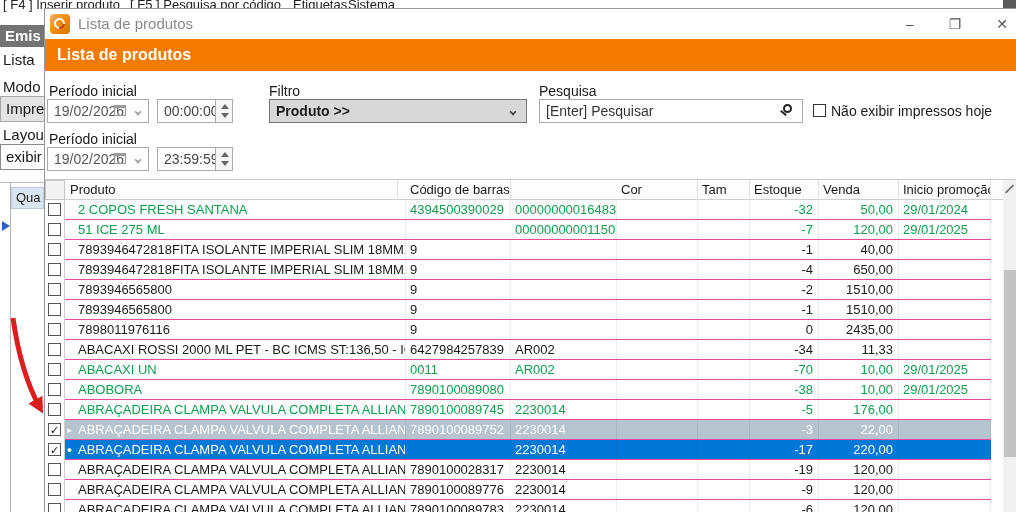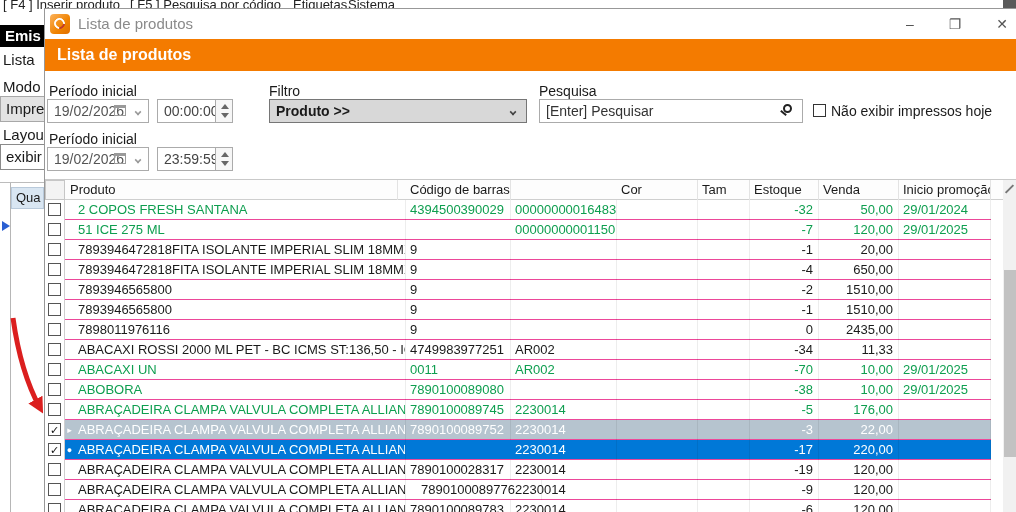--- a/index.html
+++ b/index.html
@@ -2,21 +2,21 @@
 <html><head>
 <meta charset="utf-8">
 <style>
   * { margin:0; padding:0; box-sizing:border-box; }
   html,body { font-family:"Liberation Sans","DejaVu Sans",sans-serif; background:#fff; }
   #screen { position:relative; width:1016px; height:512px; overflow:hidden; background:#fff; }
 
   
   .menubar span { position:absolute; top:-3px; font-size:13px; color:#222; white-space:nowrap; }
   .bg-topright { position:absolute; left:1003px; top:0; width:13px; height:8px; background:#5a5a5a; }
-  .bg-banner { position:absolute; left:0; top:25px; width:58px; height:22px; background:#000000;
+  .bg-banner { position:absolute; left:0; top:25px; width:58px; height:22px; background:#737373;
                color:#fff; font-weight:bold; font-size:15px; line-height:22px; padding-left:5px; }
   .bg-label { position:absolute; left:3px; font-size:15px; color:#1a1a1a; white-space:nowrap; }
   .bg-btn   { position:absolute; left:0; width:52px; height:26px; background:#e3e3e3; border:1px solid #a8a8a8;
               font-size:15px; color:#1a1a1a; line-height:24px; padding-left:5px; white-space:nowrap; }
   .bg-combo { position:absolute; left:0; width:52px; height:26px; background:#fff; border:1px solid #8a8a8a;
               font-size:15px; color:#1a1a1a; line-height:24px; padding-left:5px; white-space:nowrap; }
   .bg-grid  { position:absolute; left:0; top:182px; width:44px; height:330px; border-top:1px solid #bcbcbc; }
   .bg-grid-vline { position:absolute; left:10px; top:0; width:1px; height:330px; background:#b6b6b6; }
   .bg-grid-header { position:absolute; left:11px; top:4px; width:33px; height:22px; background:#d9e6f2;
               border:1px solid #b9cadb; font-size:13px; color:#1a1a1a; line-height:20px; padding-left:4px; overflow:hidden; }
@@ -214,21 +214,21 @@
             <span class="cb-cell">
               <span class="cb-box"></span>
             </span>
             <span class="cell marker-cell"></span>
             <span class="cell" style="left: 29px; width: 332px;">7893946472818FITA ISOLANTE IMPERIAL SLIM 18MMX10M/</span>
             <span class="cell" style="left: 361px; width: 105px;">9</span>
             <span class="cell" style="left: 466px; width: 106px;"></span>
             <span class="cell" style="left: 572px; width: 81px;"></span>
             <span class="cell" style="left: 653px; width: 52px;"></span>
             <span class="cell num" style="left: 705px; width: 69px;">-1</span>
-            <span class="cell num" style="left: 774px; width: 80px;">20,00</span>
+            <span class="cell num" style="left: 774px; width: 80px;">40,00</span>
             <span class="cell" style="left: 854px; width: 92px;"></span>
           </div>
           <div class="grid-row">
             <span class="cb-cell">
               <span class="cb-box"></span>
             </span>
             <span class="cell marker-cell"></span>
             <span class="cell" style="left: 29px; width: 332px;">7893946472818FITA ISOLANTE IMPERIAL SLIM 18MMX10M/</span>
             <span class="cell" style="left: 361px; width: 105px;">9</span>
             <span class="cell" style="left: 466px; width: 106px;"></span>
@@ -279,21 +279,21 @@
             <span class="cell num" style="left: 705px; width: 69px;">0</span>
             <span class="cell num" style="left: 774px; width: 80px;">2435,00</span>
             <span class="cell" style="left: 854px; width: 92px;"></span>
           </div>
           <div class="grid-row">
             <span class="cb-cell">
               <span class="cb-box"></span>
             </span>
             <span class="cell marker-cell"></span>
             <span class="cell" style="left: 29px; width: 332px;">ABACAXI ROSSI 2000 ML PET - BC ICMS ST:136,50 - IC</span>
-            <span class="cell" style="left: 361px; width: 105px;">4749983977251</span>
+            <span class="cell" style="left: 361px; width: 105px;">6427984257839</span>
             <span class="cell" style="left: 466px; width: 106px;">AR002</span>
             <span class="cell" style="left: 572px; width: 81px;"></span>
             <span class="cell" style="left: 653px; width: 52px;"></span>
             <span class="cell num" style="left: 705px; width: 69px;">-34</span>
             <span class="cell num" style="left: 774px; width: 80px;">11,33</span>
             <span class="cell" style="left: 854px; width: 92px;"></span>
           </div>
           <div class="grid-row t-green">
             <span class="cb-cell">
               <span class="cb-box"></span>
@@ -377,21 +377,21 @@
             <span class="cell num" style="left: 705px; width: 69px;">-19</span>
             <span class="cell num" style="left: 774px; width: 80px;">120,00</span>
             <span class="cell" style="left: 854px; width: 92px;"></span>
           </div>
           <div class="grid-row">
             <span class="cb-cell">
               <span class="cb-box"></span>
             </span>
             <span class="cell marker-cell"></span>
             <span class="cell" style="left: 29px; width: 332px;">ABRAÇADEIRA CLAMPA VALVULA COMPLETA ALLIANCE</span>
-            <span class="cell" style="left: 372px; width: 125px;">7890100089776</span>
+            <span class="cell" style="left: 361px; width: 125px;">7890100089776</span>
             <span class="cell" style="left: 466px; width: 106px;">2230014</span>
             <span class="cell" style="left: 572px; width: 81px;"></span>
             <span class="cell" style="left: 653px; width: 52px;"></span>
             <span class="cell num" style="left: 705px; width: 69px;">-9</span>
             <span class="cell num" style="left: 774px; width: 80px;">120,00</span>
             <span class="cell" style="left: 854px; width: 92px;"></span>
           </div>
           <div class="grid-row">
             <span class="cb-cell">
               <span class="cb-box"></span>

